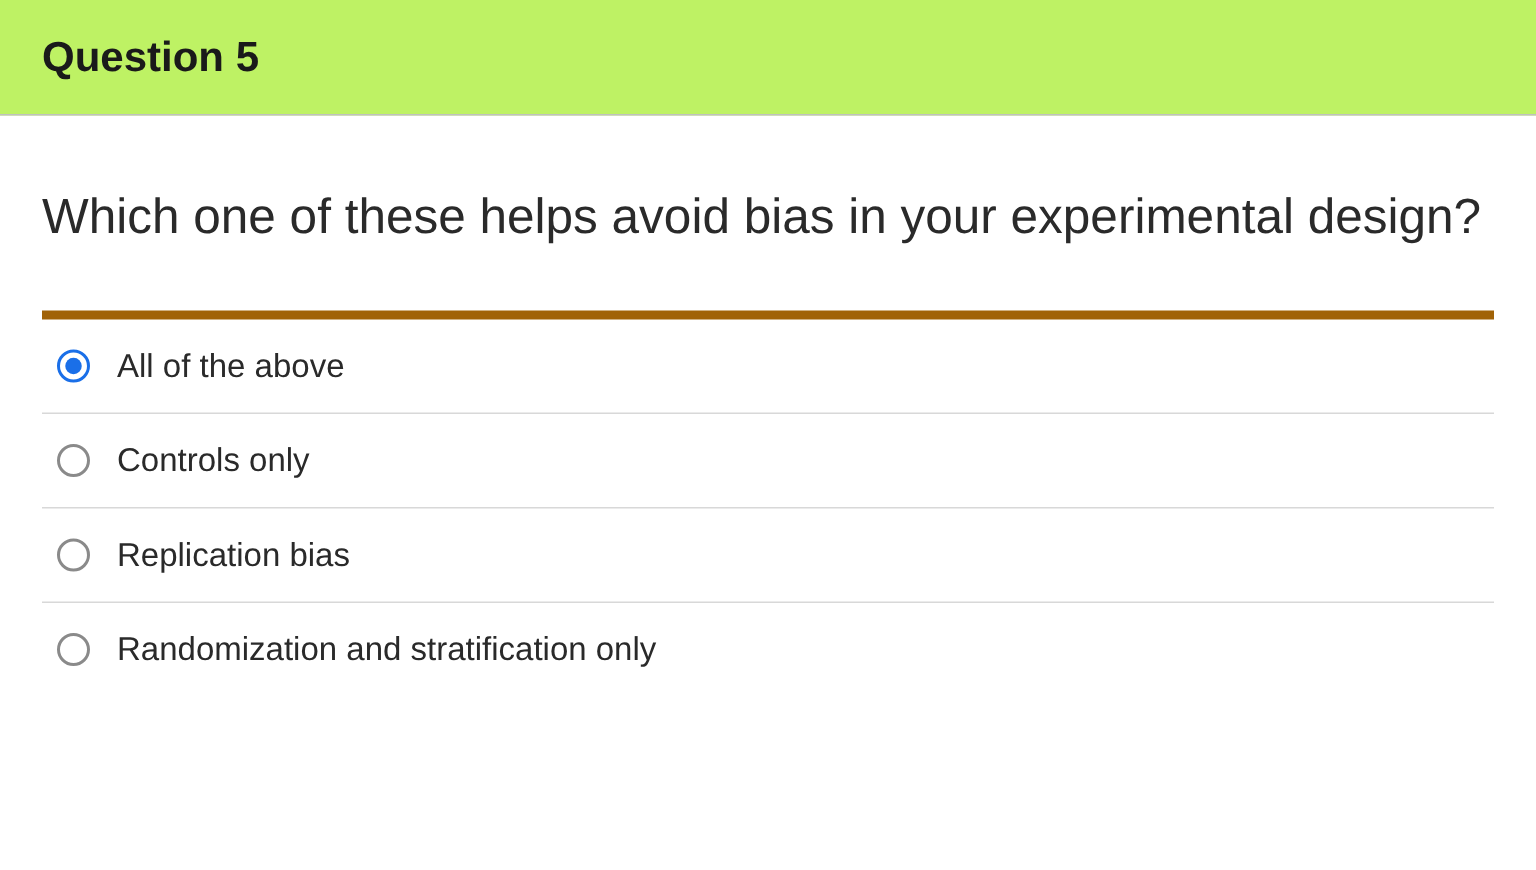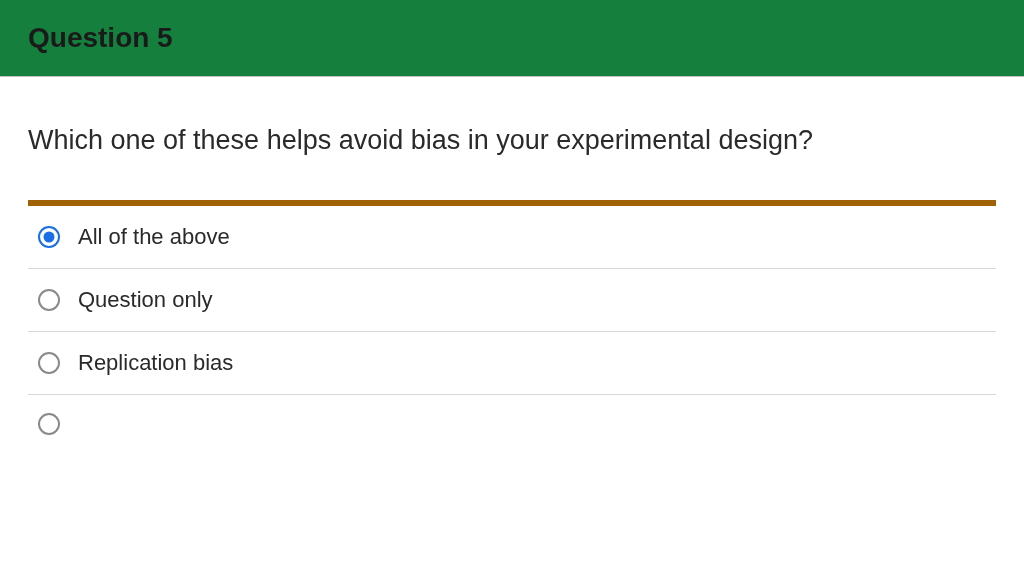--- a/index.html
+++ b/index.html
@@ -8,34 +8,34 @@
       box-sizing: border-box;
     }
     body {
       font-family: "Segoe UI", "Helvetica Neue", Arial, sans-serif;
       background: #ffffff;
       color: #1a1a1a;
       width: 1024px;
       height: 580px;
     }
     .question-header {
-      background: #15803d;
+      background: #bef264;
       padding: 22px 28px;
       border-bottom: 1px solid #c0c0c0;
     }
     .question-title {
       font-size: 28px;
       font-weight: 700;
       color: #1a1a1a;
     }
     .question-body {
       padding: 48px 28px 0 28px;
     }
     .question-text {
-      font-size: 27px;
+      font-size: 33px;
       font-weight: 400;
       color: #2a2a2a;
       margin-bottom: 44px;
     }
     .options {
       border-top: 6px solid #a16207;
     }
     .option-row {
       display: flex;
       align-items: center;
@@ -85,23 +85,24 @@
 <div class="question-body">
   <div class="question-text">Which one of these helps avoid bias in your experimental design?</div>
 
   <div class="options">
     <div class="option-row">
       <span class="radio selected"></span>
       <span class="option-label">All of the above</span>
     </div>
     <div class="option-row">
       <span class="radio"></span>
-      <span class="option-label">Question only</span>
+      <span class="option-label">Controls only</span>
     </div>
     <div class="option-row">
       <span class="radio"></span>
       <span class="option-label">Replication bias</span>
     </div>
     <div class="option-row">
       <span class="radio"></span>
+      <span class="option-label">Randomization and stratification only</span>
     </div>
   </div>
 </div>
 
 </body></html>

